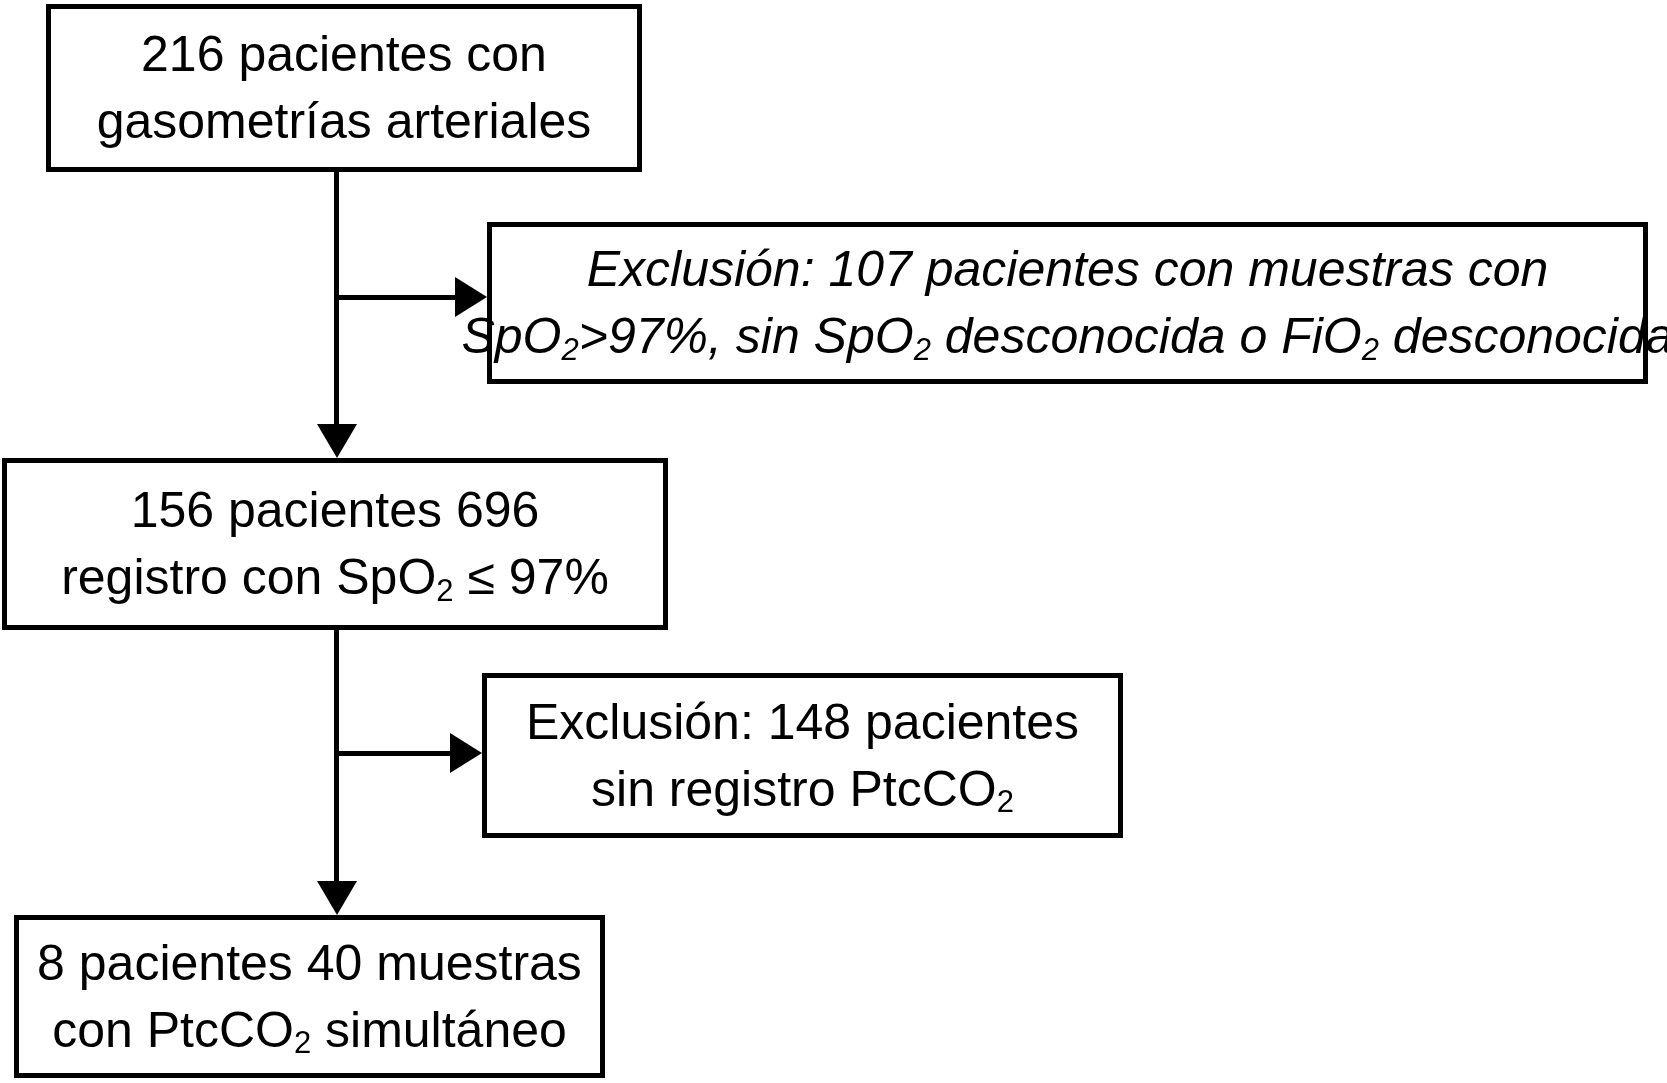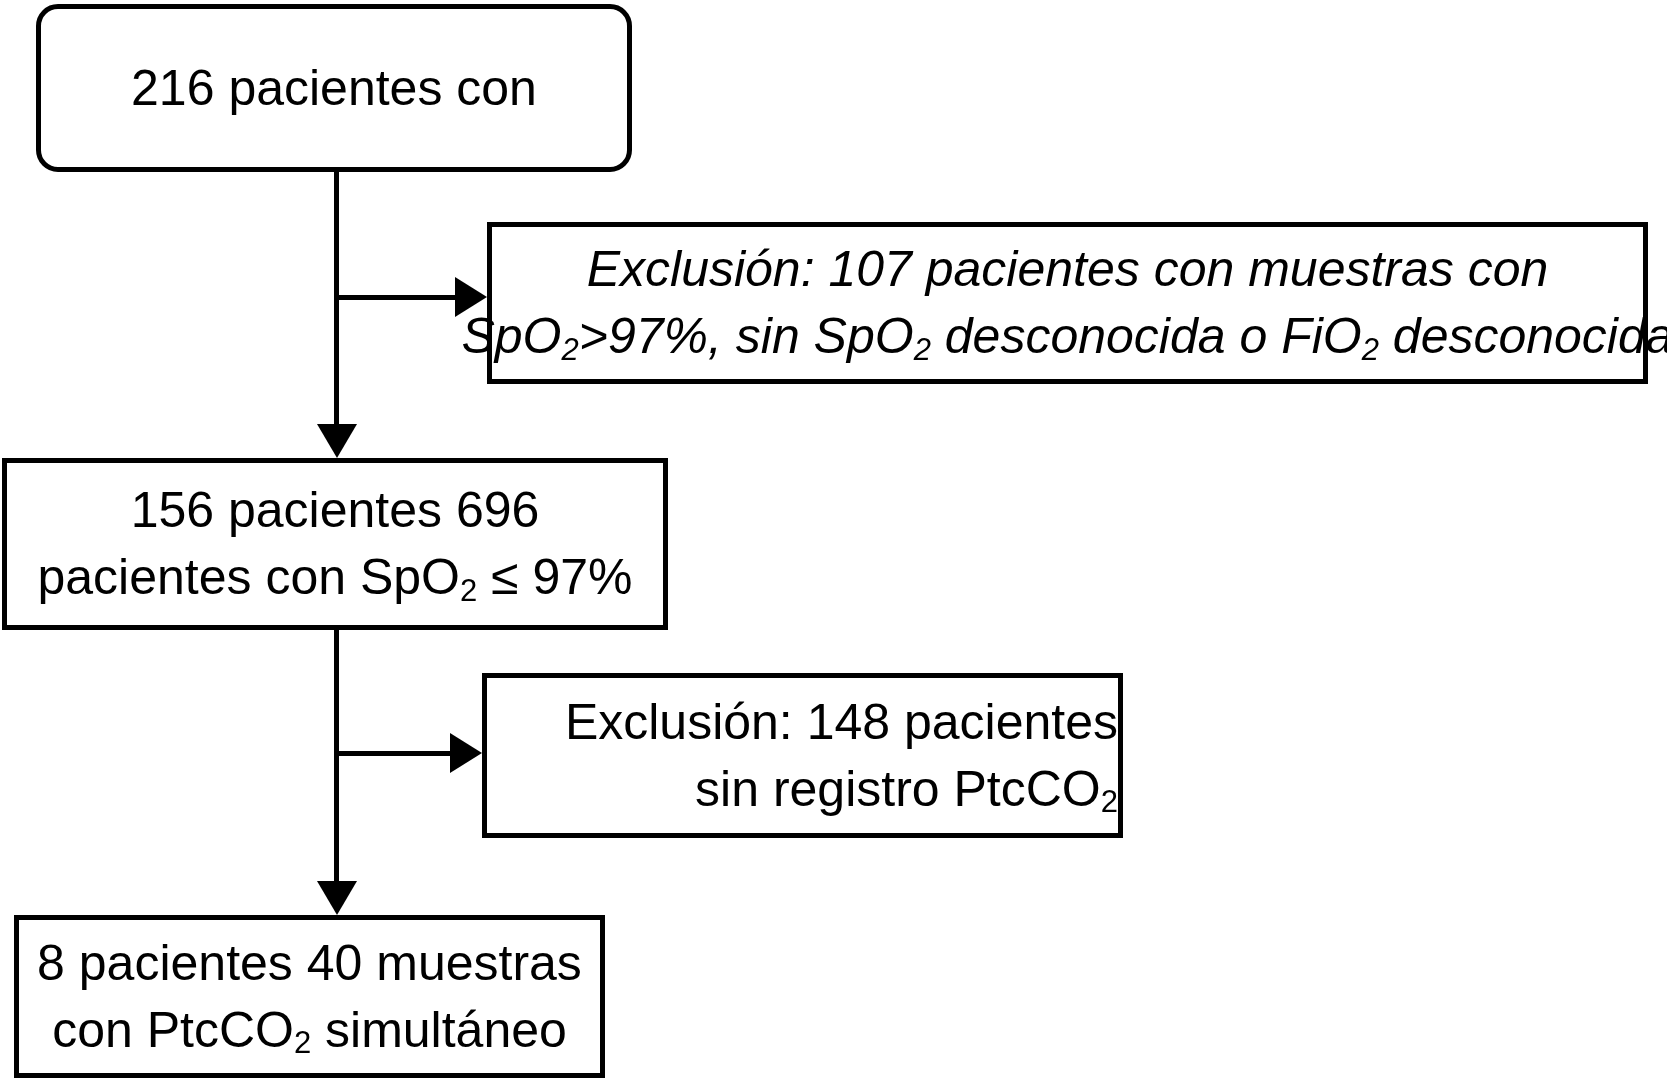--- a/index.html
+++ b/index.html
@@ -58,35 +58,36 @@
     border-top: 20px solid transparent;
     border-bottom: 20px solid transparent;
     border-left: 32px solid #000000;
   }
 </style>
 </head>
 <body>
 
 <div class="canvas">
 
-  <div class="flow-box" style="left:36px; top:4px; width:596px; height:168px;border-radius:22px;">
+  <div class="flow-box" style="left:46px; top:4px; width:596px; height:168px;">
       <div class="text-line"><span>216 pacientes con</span></div>
+      <div class="text-line"><span>gasometrías arteriales</span></div>
     </div>
 
   <div class="flow-box" style="left:487px; top:222px; width:1161px; height:162px;font-style:italic;">
       <div class="text-line"><span>Exclusión: 107 pacientes con muestras con</span></div>
       <div class="text-line"><span>SpO</span><sub>2</sub><span>&gt;97%, sin SpO</span><sub>2</sub><span> desconocida o FiO</span><sub>2</sub><span> desconocida</span></div>
     </div>
 
   <div class="flow-box" style="left:2px; top:458px; width:666px; height:172px;">
       <div class="text-line"><span>156 pacientes 696</span></div>
-      <div class="text-line"><span>pacientes con SpO</span><sub>2</sub><span> ≤ 97%</span></div>
+      <div class="text-line"><span>registro con SpO</span><sub>2</sub><span> ≤ 97%</span></div>
     </div>
 
-  <div class="flow-box" style="left:482px; top:673px; width:641px; height:165px;align-items:flex-end;">
+  <div class="flow-box" style="left:482px; top:673px; width:641px; height:165px;">
       <div class="text-line"><span>Exclusión: 148 pacientes</span></div>
       <div class="text-line"><span>sin registro PtcCO</span><sub>2</sub></div>
     </div>
 
   <div class="flow-box" style="left:14px; top:915px; width:591px; height:163px;">
       <div class="text-line"><span>8 pacientes 40 muestras</span></div>
       <div class="text-line"><span>con PtcCO</span><sub>2</sub><span> simultáneo</span></div>
     </div>
 
   <div class="connector" style="left:334px; top:172px; width:5px; height:256px;"></div>

